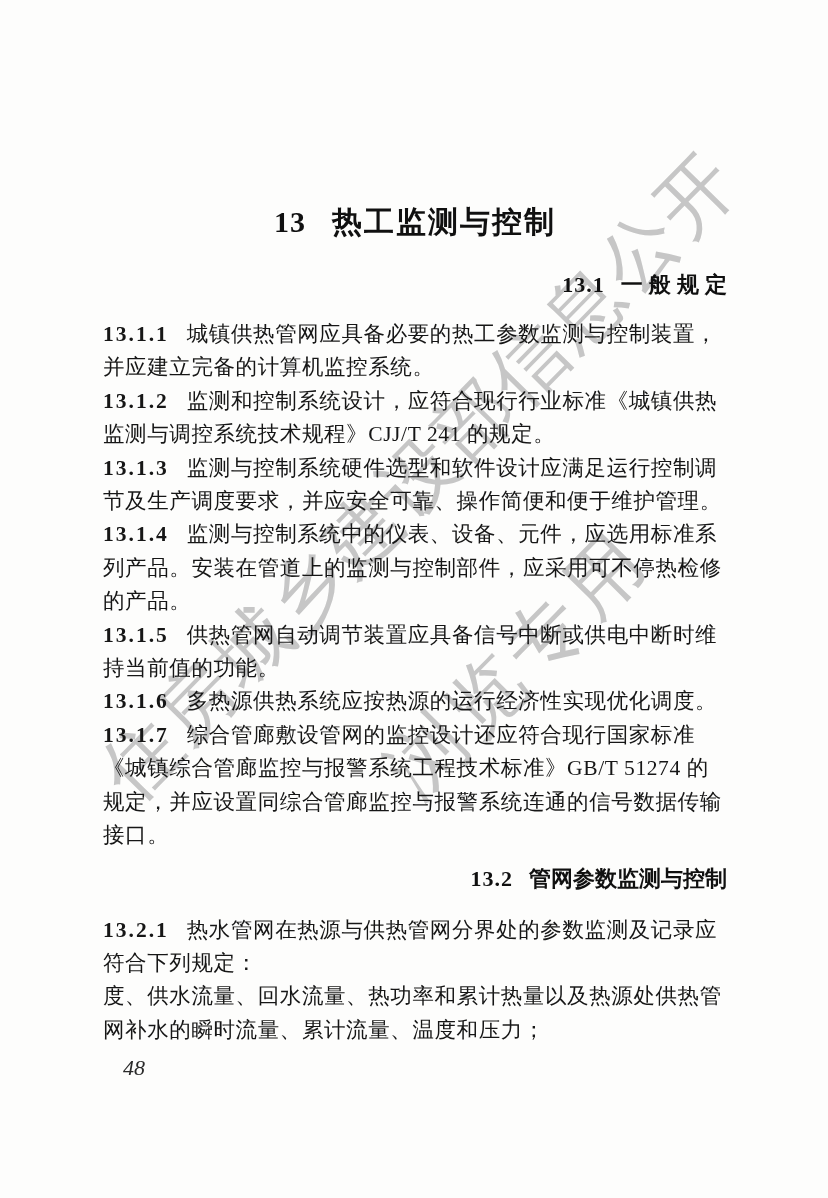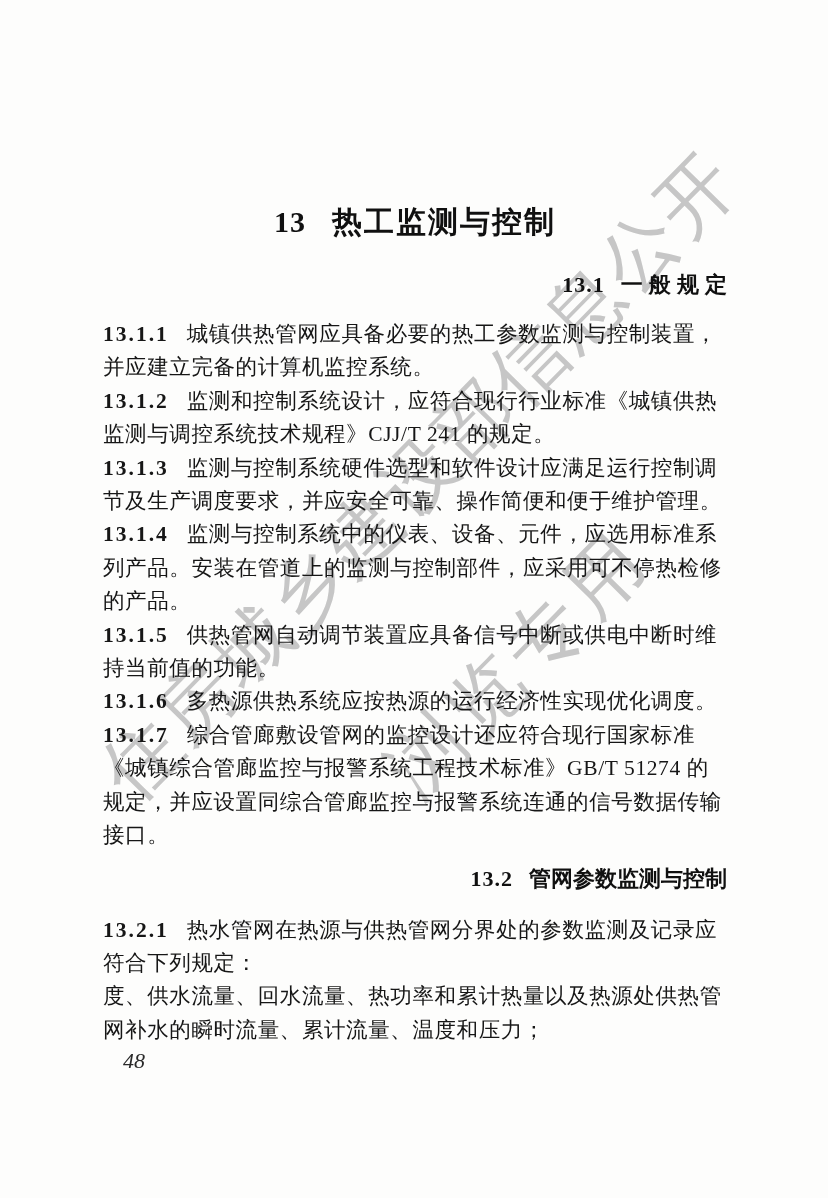--- a/index.html
+++ b/index.html
@@ -88,20 +88,21 @@
     font-family: "Liberation Serif", serif;
     letter-spacing: 2px;
     margin-right: 18px;
   }
   .line.sub .clause-num {
     margin-left: 45px;
     margin-right: 21px;
     letter-spacing: 0;
   }
   .page-number {
+    margin-top: 7px;
     padding-left: 20px;
     font-style: italic;
     font-size: 22px;
     line-height: 27px;
     color: #2a2a2a;
   }
 </style>
 </head>
 <body>
 

